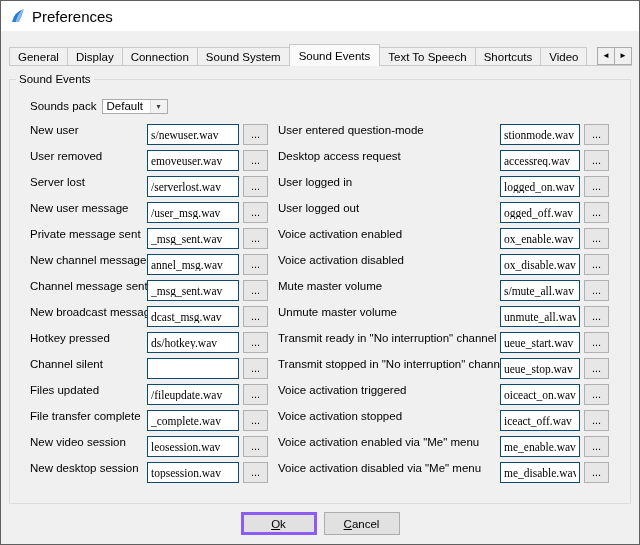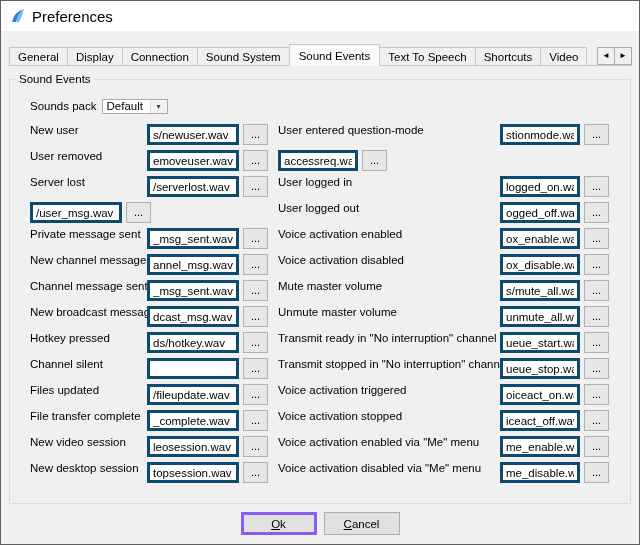--- a/index.html
+++ b/index.html
@@ -74,22 +74,22 @@
   .combo-arrow-box { width:17px; height:100%; display:flex; align-items:center; justify-content:center; background:#f2f2f2; border-left:1px solid #dcdcdc; font-size:8px; color:#404040; }
 
   .events { display:flex; margin:7px 0 0 20px; }
   .col { display:flex; flex-direction:column; }
   .col-right { margin-left:10px; }
   .event-row { display:flex; align-items:flex-start; height:26px; }
   .ev-label { white-space:nowrap; overflow:hidden; }
   .col-left .ev-label { width:117px; }
   .col-right .ev-label { width:222px; }
   .ev-input {
-    height:21px; border:3px solid #0c4a6e; background:#fff;
-    padding:1px 3px; font-family:Liberation Sans, sans-serif; font-size:11.5px;
+    height:21px; border:1px solid #0c4a6e; background:#fff;
+    padding:1px 3px; font-family:Liberation Serif, serif; font-size:11.5px;
   }
   .col-left .ev-input { width:92px; }
   .col-right .ev-input { width:80px; }
   .browse-btn {
     width:25px; height:21px; margin-left:4px;
     background:#e7e7e7; border:1px solid #b0b0b0;
     font-family:inherit; font-size:11px; line-height:1;
   }
 
   
@@ -167,20 +167,21 @@
             <div class="ev-label">User removed</div>
             <input type="text" class="ev-input" value="emoveuser.wav" style="">
             <button class="browse-btn">...</button>
           </div>
           <div class="event-row">
             <div class="ev-label">Server lost</div>
             <input type="text" class="ev-input" value="/serverlost.wav" style="">
             <button class="browse-btn">...</button>
           </div>
           <div class="event-row">
+            <div class="ev-label">New user message</div>
             <input type="text" class="ev-input" value="/user_msg.wav" style="">
             <button class="browse-btn">...</button>
           </div>
           <div class="event-row">
             <div class="ev-label">Private message sent</div>
             <input type="text" class="ev-input" value="_msg_sent.wav" style="">
             <button class="browse-btn">...</button>
           </div>
           <div class="event-row">
             <div class="ev-label">New channel message</div>
@@ -228,20 +229,21 @@
             <button class="browse-btn">...</button>
           </div>
         </div>
       <div class="col col-right">
           <div class="event-row">
             <div class="ev-label">User entered question-mode</div>
             <input type="text" class="ev-input" value="stionmode.wav" style="">
             <button class="browse-btn">...</button>
           </div>
           <div class="event-row">
+            <div class="ev-label">Desktop access request</div>
             <input type="text" class="ev-input" value="accessreq.wav" style="">
             <button class="browse-btn">...</button>
           </div>
           <div class="event-row">
             <div class="ev-label">User logged in</div>
             <input type="text" class="ev-input" value="logged_on.wav" style="">
             <button class="browse-btn">...</button>
           </div>
           <div class="event-row">
             <div class="ev-label">User logged out</div>

